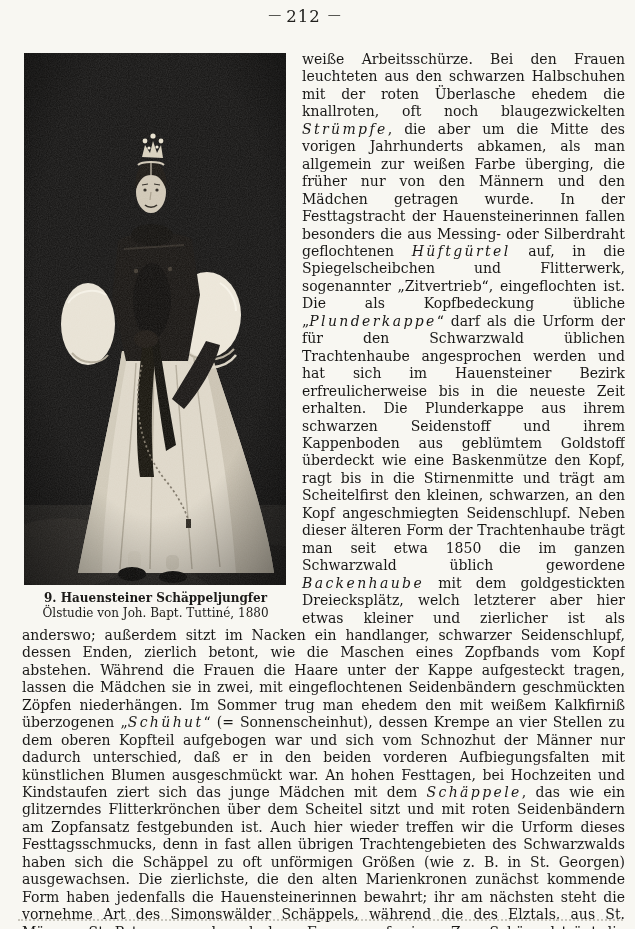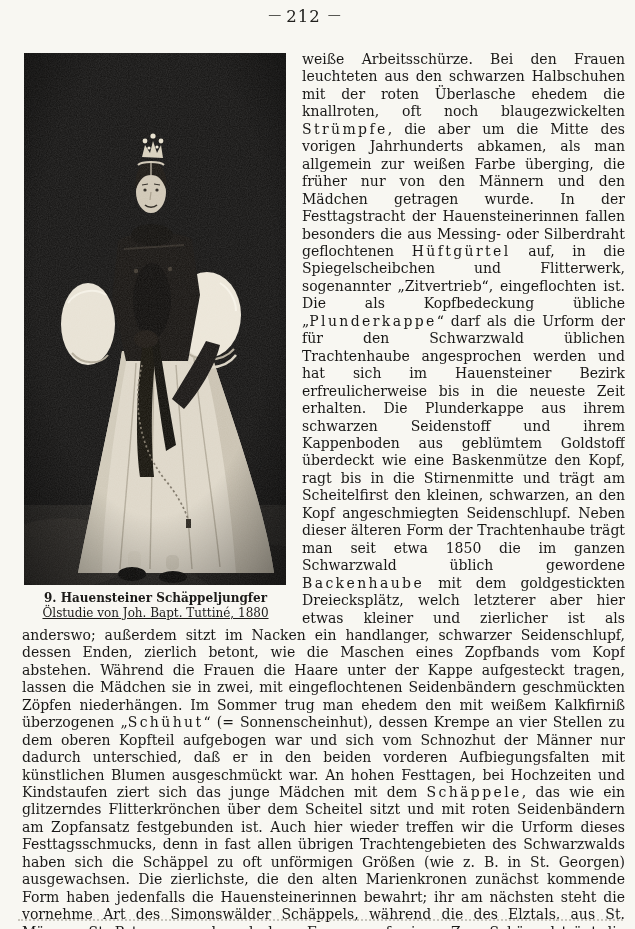--- a/index.html
+++ b/index.html
@@ -40,29 +40,29 @@
   }
   .photo-frame svg{display:block;}
   figcaption{
     text-align:center;
     font-size:12px;
     line-height:15px;
     margin-top:6px;
     color:#1c1b19;
   }
   figcaption .cap-title{ font-weight:bold; display:block;text-align:center; }
-  figcaption .cap-credit{ display:block;text-decoration:underline; }
+  figcaption .cap-credit{ display:block; }
   article{
     font-size:14px;
     line-height:17.45px;
     text-align:justify;
     text-justify:inter-word;
   }
   article p{ margin:0; }
-  .gesperrt{ letter-spacing:0.17em; }
+  .gesperrt{ letter-spacing:0.17em;font-style:italic; }
   .scan-dots{
     position:absolute;
     left:18px; right:12px; bottom:8px;
     border-top:2px dotted #c6c4bb;
     height:0;
   }
 </style>
 </head>
 <body>
 

